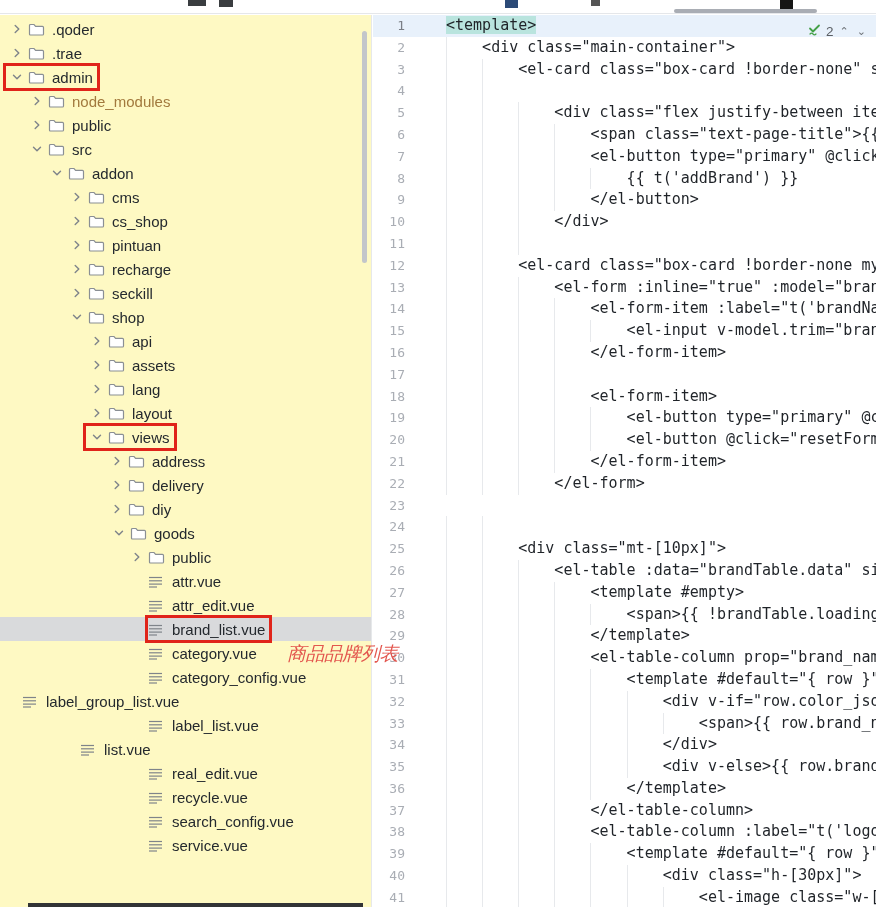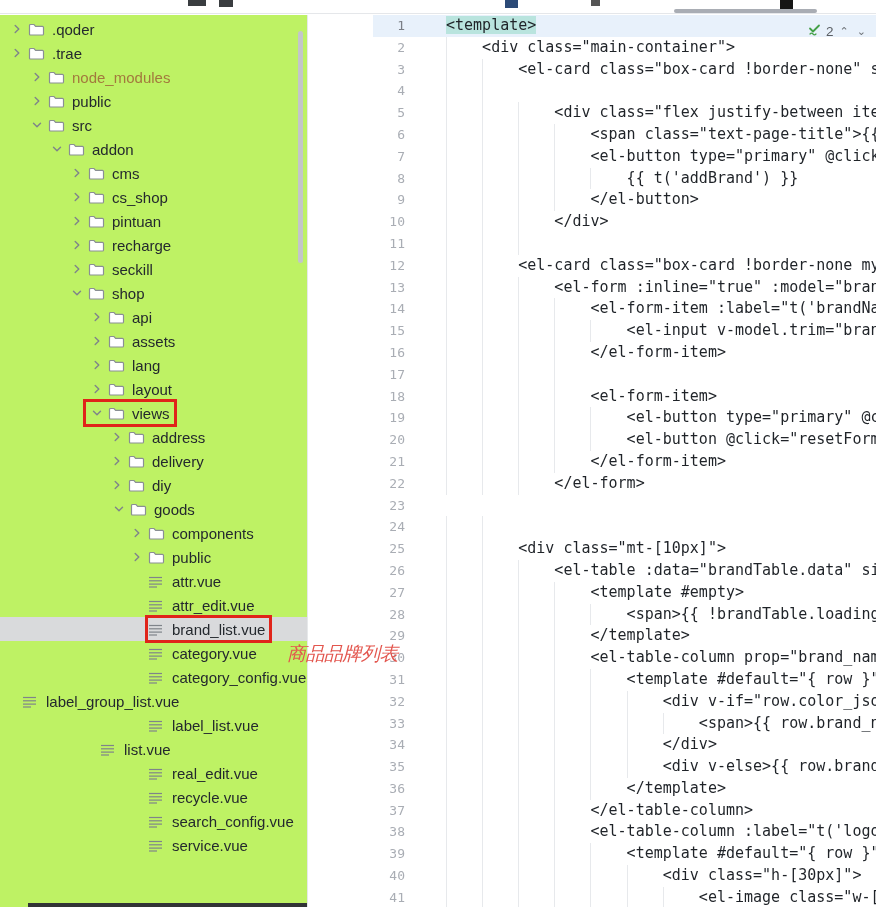--- a/index.html
+++ b/index.html
@@ -10,22 +10,22 @@
   }
 
   
   .topstrip { position:absolute; top:0; left:0; width:876px; height:14px;
               background:#ffffff; border-bottom:1px solid #e5e7ea; z-index:3; }
   .hthumb { position:absolute; top:9px; left:674px; width:143px; height:4px;
             background:#a9adb4; border-radius:2px; }
   .remnant { position:absolute; top:0; background:#3a3d40; }
 
   
-  .sidebar { position:absolute; left:0; top:15px; width:308px; height:892px;
-             background:#bef264; border-right:1px solid #e6e8ea; overflow:hidden; }
+  .sidebar { position:absolute; left:0; top:15px; width:372px; height:892px;
+             background:#fef9c3; border-right:1px solid #e6e8ea; overflow:hidden; }
   .tree { padding-top:2px; }
   .trow { height:24px; display:flex; align-items:center; position:relative;
           font-size:15px; color:#24292e; cursor:default; white-space:nowrap; }
   .trow.selected { background:#d9dadc; }
   .slot { width:22px; flex:none; display:flex; align-items:center; justify-content:center; }
   .rowc { display:flex; align-items:center; height:22px; padding-right:4px; }
   .rowc.red-box { outline:3px solid #e0241a; outline-offset:0px; }
   .ficon { width:17px; flex:none; margin-right:7px; display:flex; align-items:center; }
   .excluded { color:#a2793d; }
   .vthumb { position:absolute; right:4px; top:16px; width:5px; height:232px;
@@ -95,20 +95,35 @@
             </svg>
           </span>
           <span class="ficon">
             <svg width="17" height="15" viewBox="0 0 17 15">
               <path d="M1.5 3.6 q0 -1.1 1.1 -1.1 h3.4 l1.6 1.8 h6.8 q1.1 0 1.1 1.1 v6.5 q0 1.1 -1.1 1.1 h-11.8 q-1.1 0 -1.1 -1.1 z" fill="#ffffff" stroke="#8a8f94" stroke-width="1.2"></path>
             </svg>
           </span>
           <span>.trae</span>
         </span>
       </div>
+      <div class="trow" style="padding-left: 6px;">
+        <span class="rowc red-box">
+          <span class="slot">
+            <svg width="12" height="12" viewBox="0 0 12 12">
+              <path d="M2.5 4.2 L6 7.8 L9.5 4.2" fill="none" stroke="#7f848a" stroke-width="1.4" stroke-linecap="round" stroke-linejoin="round"></path>
+            </svg>
+          </span>
+          <span class="ficon">
+            <svg width="17" height="15" viewBox="0 0 17 15">
+              <path d="M1.5 3.6 q0 -1.1 1.1 -1.1 h3.4 l1.6 1.8 h6.8 q1.1 0 1.1 1.1 v6.5 q0 1.1 -1.1 1.1 h-11.8 q-1.1 0 -1.1 -1.1 z" fill="#ffffff" stroke="#8a8f94" stroke-width="1.2"></path>
+            </svg>
+          </span>
+          <span>admin</span>
+        </span>
+      </div>
       <div class="trow" style="padding-left: 26px;">
         <span class="rowc">
           <span class="slot">
             <svg width="12" height="12" viewBox="0 0 12 12">
               <path d="M4.2 2.5 L7.8 6 L4.2 9.5" fill="none" stroke="#7f848a" stroke-width="1.4" stroke-linecap="round" stroke-linejoin="round"></path>
             </svg>
           </span>
           <span class="ficon">
             <svg width="17" height="15" viewBox="0 0 17 15">
               <path d="M1.5 3.6 q0 -1.1 1.1 -1.1 h3.4 l1.6 1.8 h6.8 q1.1 0 1.1 1.1 v6.5 q0 1.1 -1.1 1.1 h-11.8 q-1.1 0 -1.1 -1.1 z" fill="#ffffff" stroke="#8a8f94" stroke-width="1.2"></path>
@@ -392,35 +407,20 @@
           <span class="slot">
             <svg width="12" height="12" viewBox="0 0 12 12">
               <path d="M4.2 2.5 L7.8 6 L4.2 9.5" fill="none" stroke="#7f848a" stroke-width="1.4" stroke-linecap="round" stroke-linejoin="round"></path>
             </svg>
           </span>
           <span class="ficon">
             <svg width="17" height="15" viewBox="0 0 17 15">
               <path d="M1.5 3.6 q0 -1.1 1.1 -1.1 h3.4 l1.6 1.8 h6.8 q1.1 0 1.1 1.1 v6.5 q0 1.1 -1.1 1.1 h-11.8 q-1.1 0 -1.1 -1.1 z" fill="#ffffff" stroke="#8a8f94" stroke-width="1.2"></path>
             </svg>
           </span>
-          <span>components</span>
-        </span>
-      </div>
-      <div class="trow" style="padding-left: 126px;">
-        <span class="rowc">
-          <span class="slot">
-            <svg width="12" height="12" viewBox="0 0 12 12">
-              <path d="M4.2 2.5 L7.8 6 L4.2 9.5" fill="none" stroke="#7f848a" stroke-width="1.4" stroke-linecap="round" stroke-linejoin="round"></path>
-            </svg>
-          </span>
-          <span class="ficon">
-            <svg width="17" height="15" viewBox="0 0 17 15">
-              <path d="M1.5 3.6 q0 -1.1 1.1 -1.1 h3.4 l1.6 1.8 h6.8 q1.1 0 1.1 1.1 v6.5 q0 1.1 -1.1 1.1 h-11.8 q-1.1 0 -1.1 -1.1 z" fill="#ffffff" stroke="#8a8f94" stroke-width="1.2"></path>
-            </svg>
-          </span>
           <span>public</span>
         </span>
       </div>
       <div class="trow" style="padding-left: 126px; align-items: center;">
         <span class="slot"></span>
         <span class="rowc">
           <span class="ficon">
             <svg width="15" height="15" viewBox="0 0 15 15">
               <line x1="1" y1="3.5" x2="14" y2="3.5" stroke="#7f848a" stroke-width="1.2"></line>
               <line x1="1" y1="6.8" x2="14" y2="6.8" stroke="#7f848a" stroke-width="1.2"></line>
@@ -508,21 +508,21 @@
             <svg width="15" height="15" viewBox="0 0 15 15">
               <line x1="1" y1="3.5" x2="14" y2="3.5" stroke="#7f848a" stroke-width="1.2"></line>
               <line x1="1" y1="6.8" x2="14" y2="6.8" stroke="#7f848a" stroke-width="1.2"></line>
               <line x1="1" y1="10.1" x2="14" y2="10.1" stroke="#7f848a" stroke-width="1.2"></line>
               <line x1="1" y1="13" x2="9" y2="13" stroke="#7f848a" stroke-width="1.2"></line>
             </svg>
           </span>
           <span>label_list.vue</span>
         </span>
       </div>
-      <div class="trow" style="padding-left: 78px;">
+      <div class="trow" style="padding-left: 58px;">
         <span class="slot"></span>
         <span class="rowc">
           <span class="ficon">
             <svg width="15" height="15" viewBox="0 0 15 15">
               <line x1="1" y1="3.5" x2="14" y2="3.5" stroke="#7f848a" stroke-width="1.2"></line>
               <line x1="1" y1="6.8" x2="14" y2="6.8" stroke="#7f848a" stroke-width="1.2"></line>
               <line x1="1" y1="10.1" x2="14" y2="10.1" stroke="#7f848a" stroke-width="1.2"></line>
               <line x1="1" y1="13" x2="9" y2="13" stroke="#7f848a" stroke-width="1.2"></line>
             </svg>
           </span>

